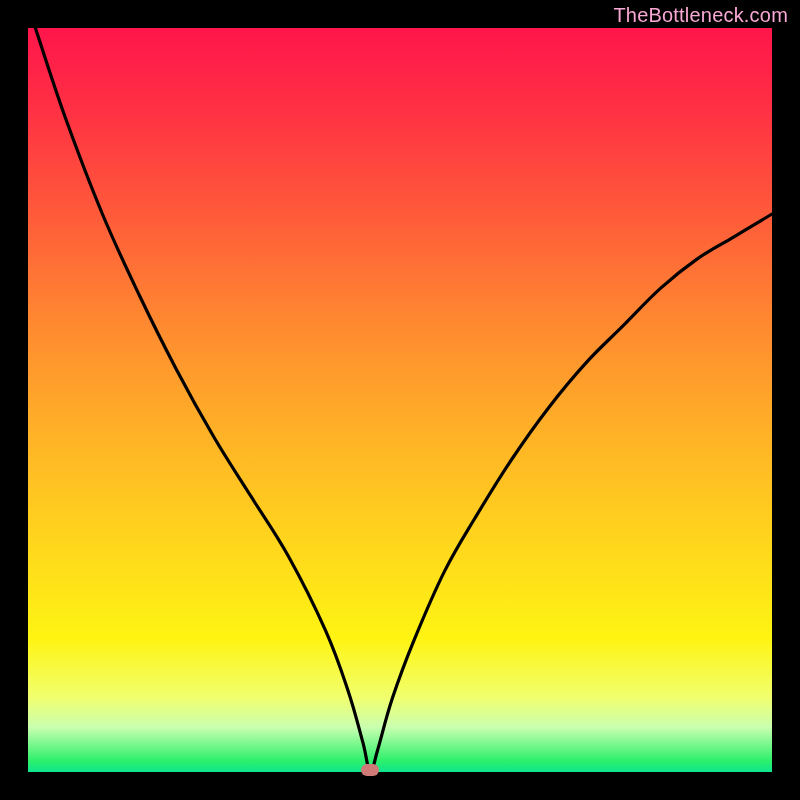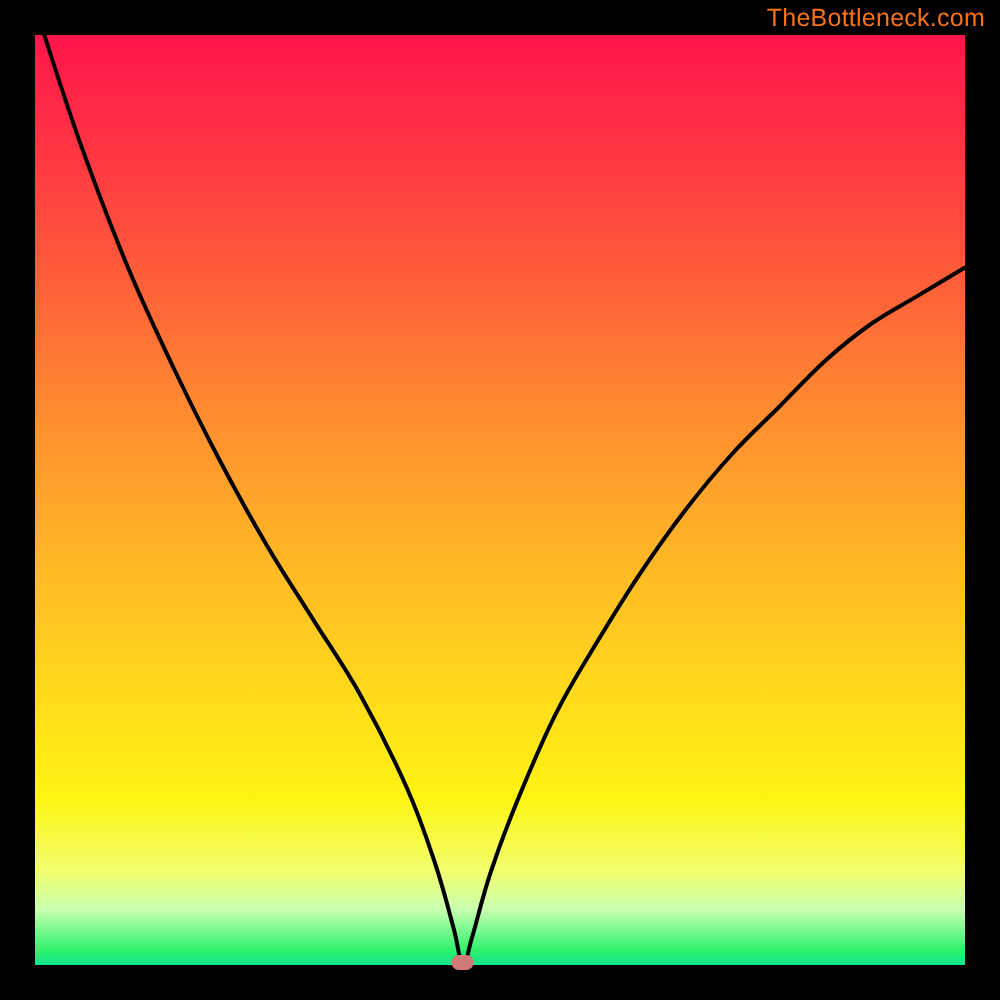--- a/index.html
+++ b/index.html
@@ -38,21 +38,21 @@
       #f1ff6e 90%,
       #c9ffb0 94%,
       #2df06b 98.5%,
       #0de58f 100%
     );
   }
   .watermark {
     position: absolute;
     top: 4px;
     right: 12px;
-    color: #f97316;
+    color: #f9a8d4;
     font-size: 20px;
     font-weight: 500;
     letter-spacing: 0.2px;
     user-select: none;
   }
   svg.curve {
     position: absolute;
     left: 0;
     top: 0;
     width: 744px;

